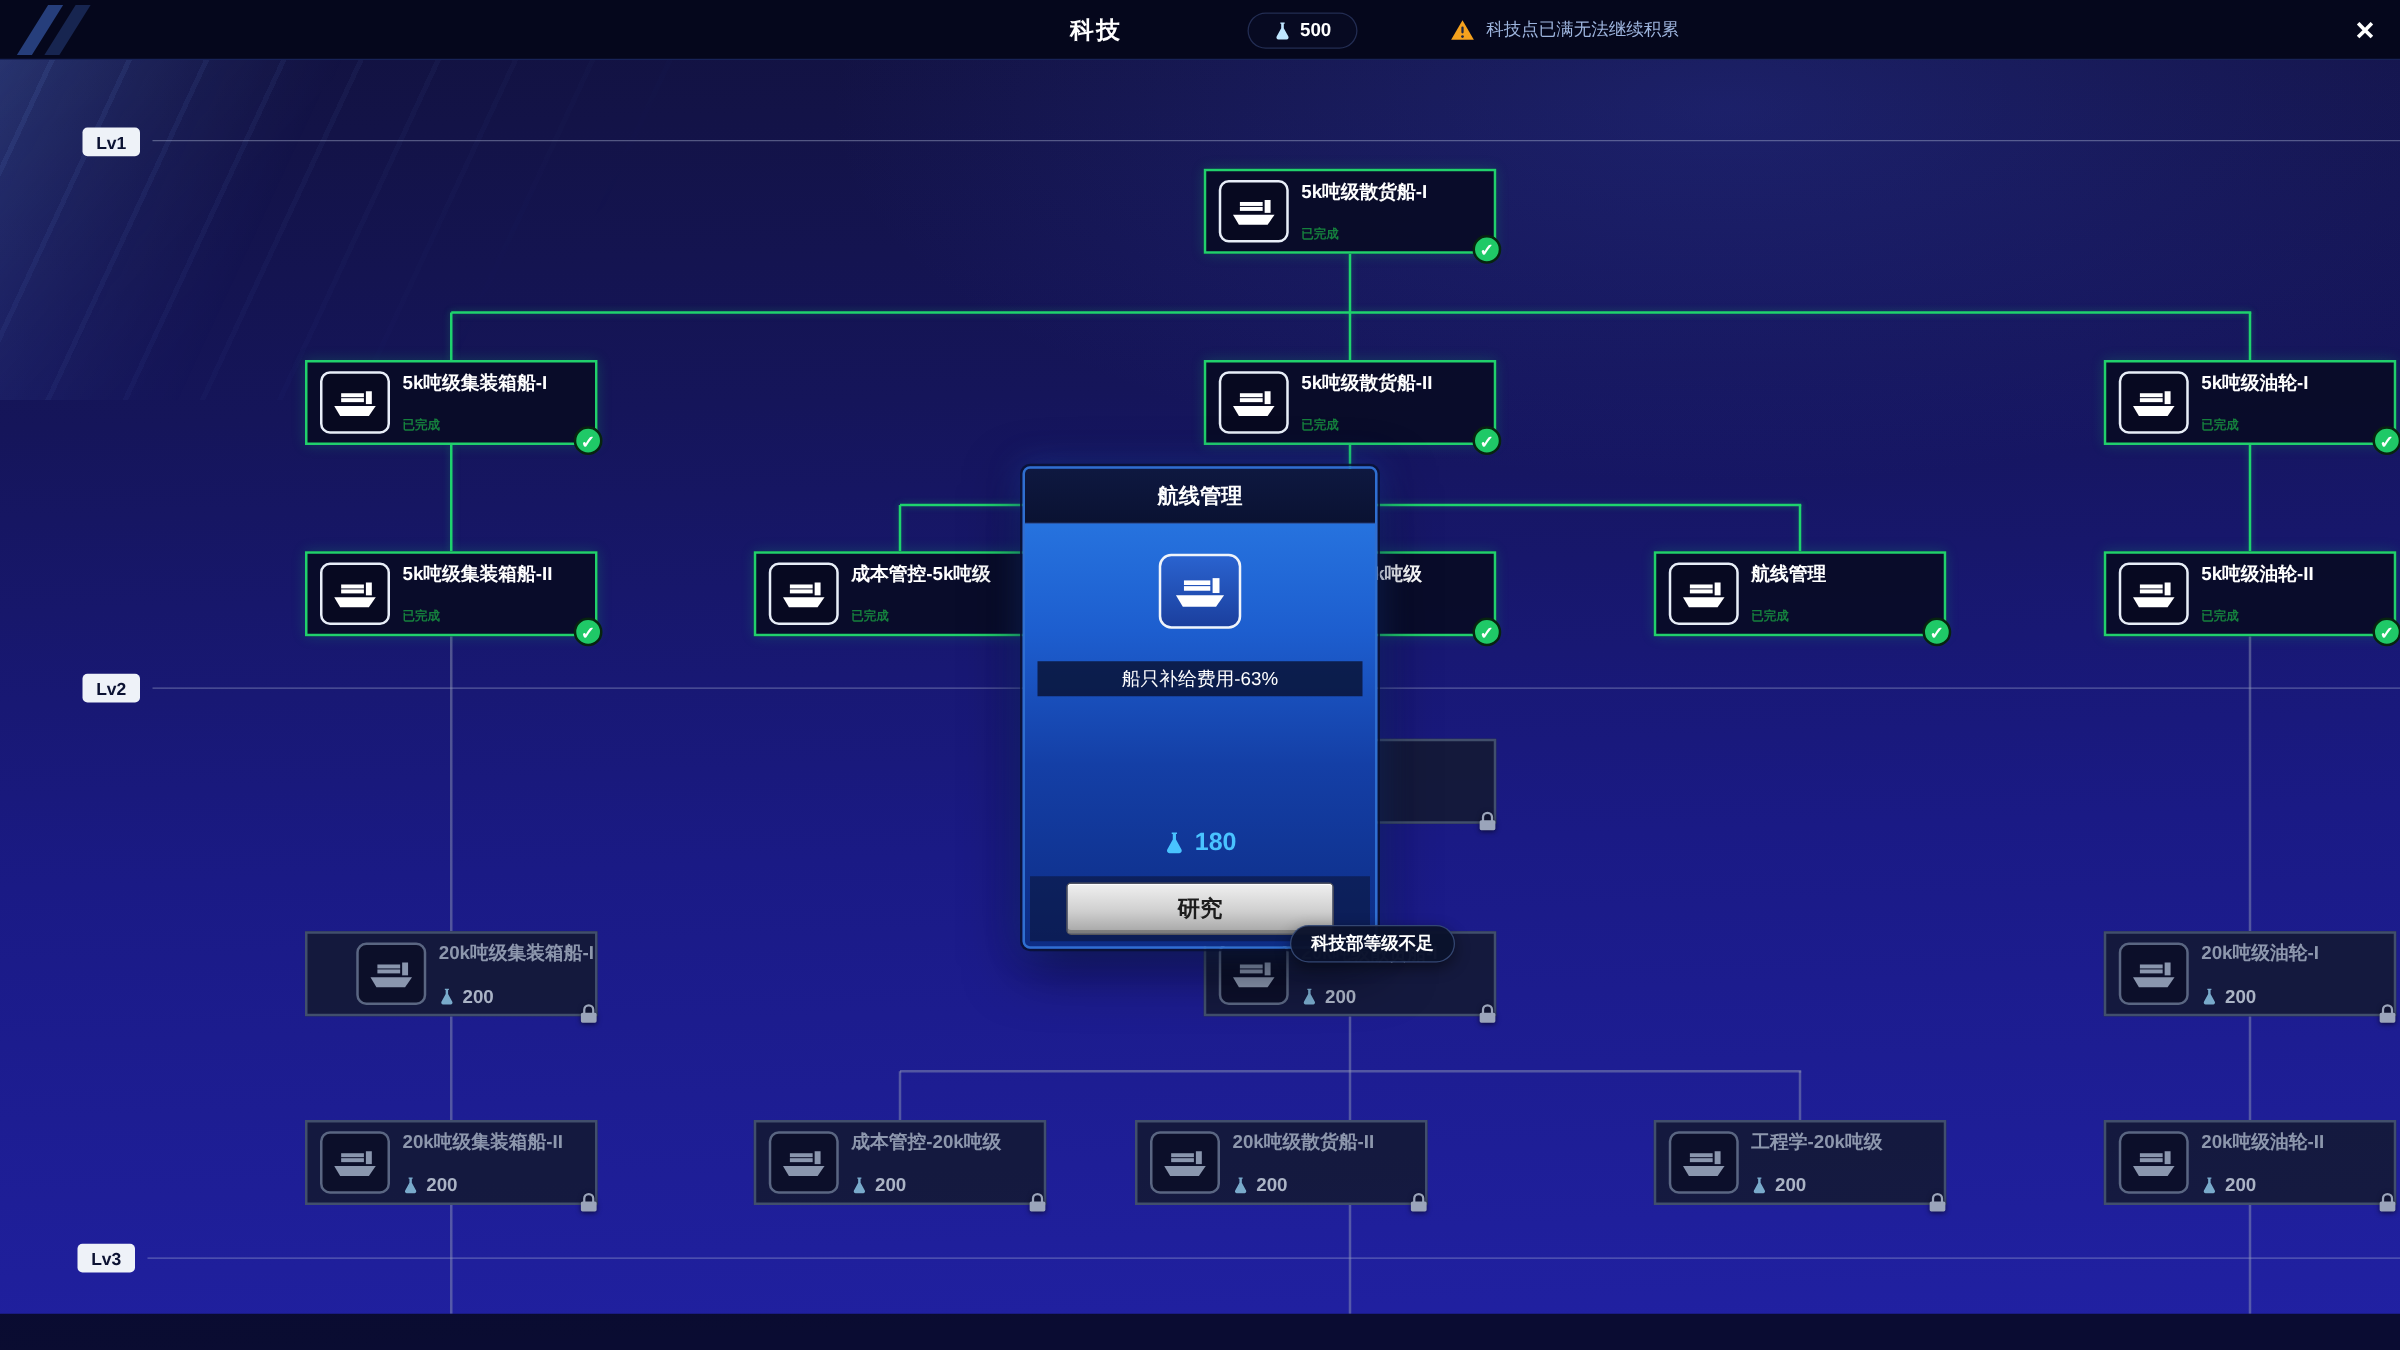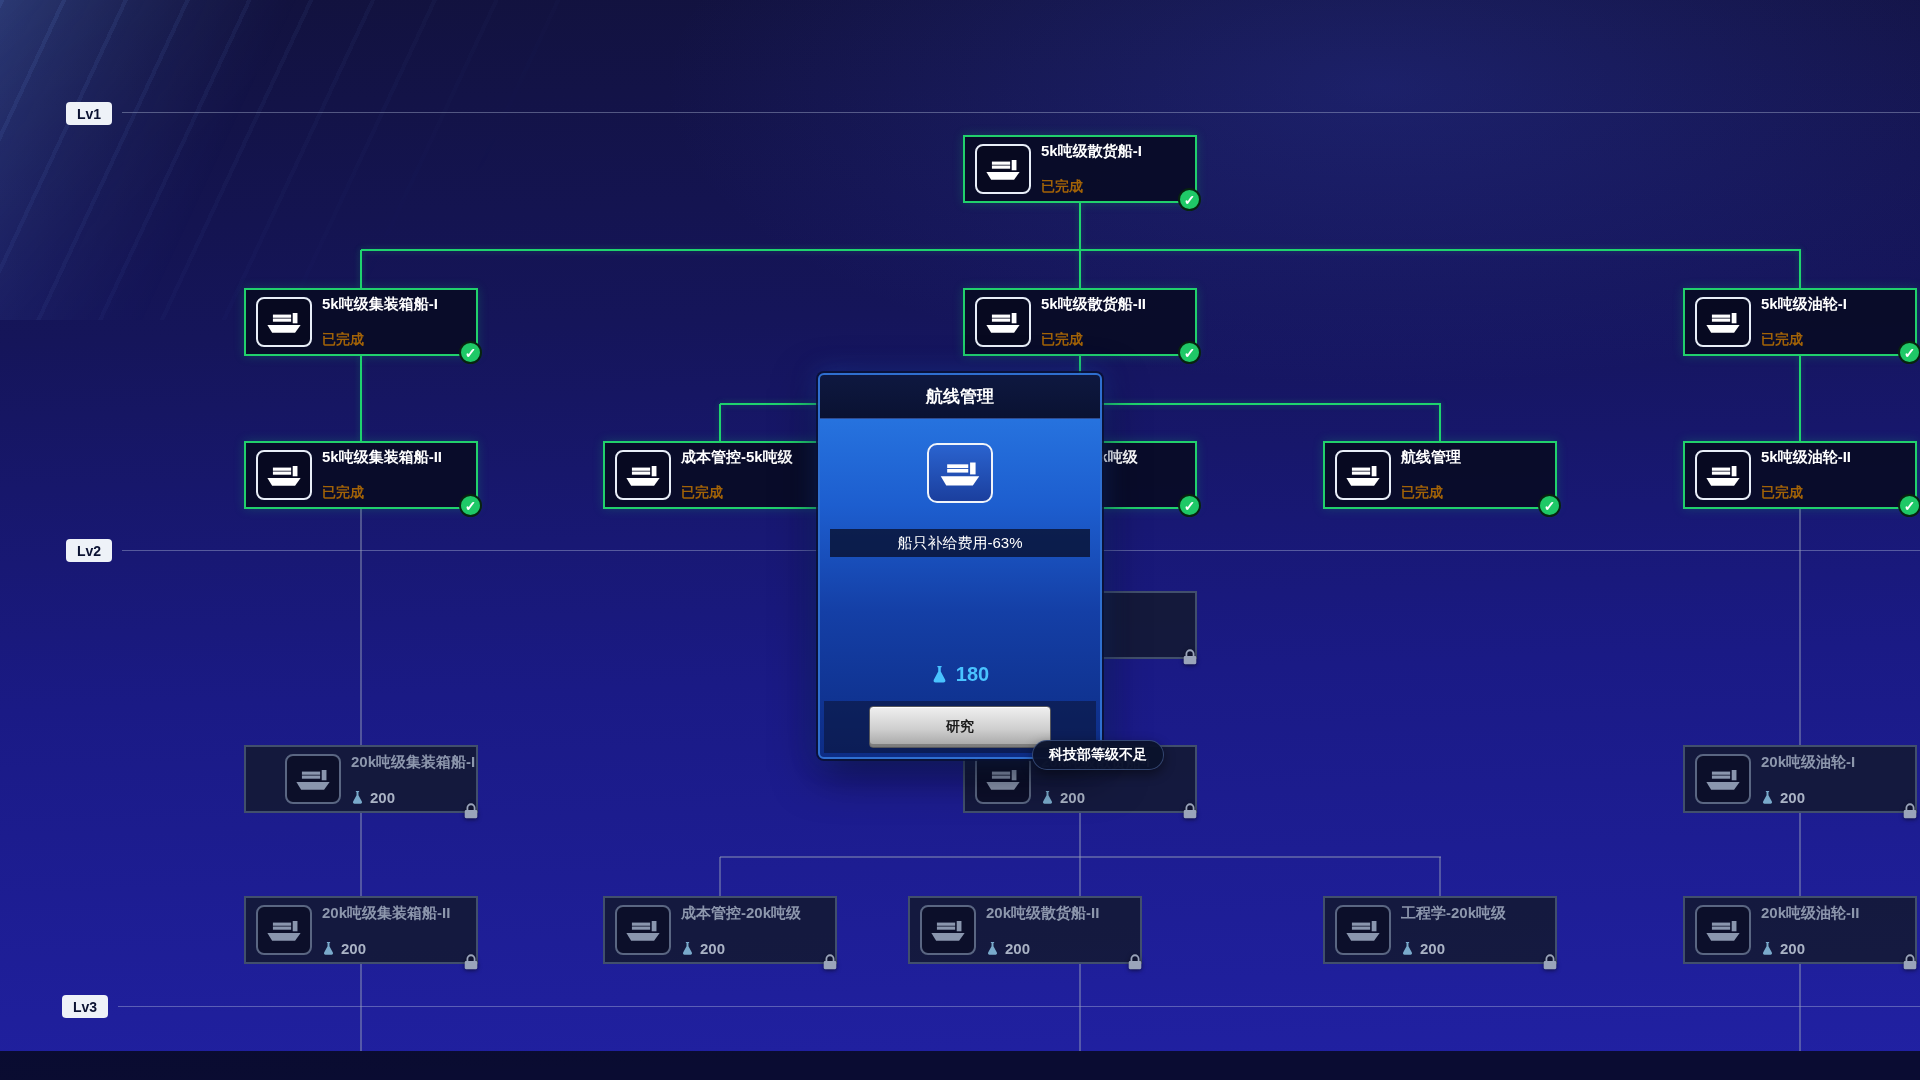--- a/index.html
+++ b/index.html
@@ -51,21 +51,21 @@
     box-shadow:0 0 10px rgba(20,200,100,0.22); }
   .node.locked { background:rgba(19,25,47,0.84); border:2px solid #414f6c; }
   .node-icon { flex:0 0 56px; height:50px; border-radius:8px; border:2px solid; margin-right:10px;
     display:flex; align-items:center; justify-content:center; background:rgba(5,8,25,0.55); }
   .node.done .node-icon { border-color:#e8eef8; color:#ffffff; }
   .node.locked .node-icon { border-color:#5a6682; color:#8a96ae; }
   .node-text { display:flex; flex-direction:column; gap:17px; min-width:0; }
   .node-title { font-size:15px; font-weight:bold; white-space:nowrap; }
   .node.done .node-title { color:#fff; }
   .node.locked .node-title { color:#8d97ad; }
-  .node-status { color:#a16207; font-weight:bold; font-size:14px; }
+  .node-status { color:#15803d; font-weight:bold; font-size:10px; }
   .node-cost { display:flex; align-items:center; gap:6px; color:#aab3c5; font-weight:bold; font-size:15px; }
   .node-cost .flask { color:#79aacb; display:flex; }
   .check { position:absolute; right:-6px; bottom:-10px; width:23px; height:23px; border-radius:50%;
     background:#1fc967; color:#fff; font-size:14px; font-weight:bold; display:flex; align-items:center;
     justify-content:center; border:2px solid #07240f; }
   .lock { position:absolute; right:-4px; bottom:-9px; color:#9aa4ba; display:flex;
     filter:drop-shadow(0 1px 2px rgba(0,0,0,0.6)); }
   
   .bottom-strip { position:absolute; left:0; right:0; top:1051px; height:29px;
     background:rgba(7,9,34,0.88); z-index:8; }
@@ -81,36 +81,60 @@
     border:2px solid #f0f4fa; border-radius:10px; background:linear-gradient(180deg,#2a63cf,#1b3f9e);
     display:flex; align-items:center; justify-content:center; color:#fff; }
   .modal-banner { position:absolute; top:154px; left:10px; right:10px; height:28px;
     background:rgba(8,14,44,0.78); display:flex; align-items:center; justify-content:center;
     color:#fff; font-size:15px; }
   .modal-btnband { position:absolute; top:326px; left:4px; right:4px; height:52px;
     background:rgba(10,14,40,0.5); }
   .modal-cost { position:absolute; top:288px; left:0; right:0; display:flex; align-items:center;
     justify-content:center; gap:8px; color:#49c3ff; font-weight:bold; font-size:20px; }
   .modal-cost .flask { color:#49c3ff; display:flex; }
-  .modal-btn { position:absolute; top:331px; left:50%; transform:translateX(-50%); width:182px; height:42px;
+  .modal-btn { position:absolute; top:331px; left:50%; transform:translateX(-50%); width:214px; height:42px;
     background:linear-gradient(180deg,#f0f0f0 0%, #cfcfcf 55%, #a4a4a4 100%); border:1px solid #55565c;
-    border-radius:4px; color:#1c1c1c; font-weight:bold; font-size:14px; display:flex; align-items:center;
+    border-radius:4px; color:#1c1c1c; font-weight:bold; font-size:18px; display:flex; align-items:center;
     justify-content:center; cursor:pointer;
     box-shadow:inset 0 1px 0 rgba(255,255,255,0.85), inset 0 -3px 0 rgba(0,0,0,0.25); }
   .tooltip { position:absolute; left:1032px; top:740px; height:30px; padding:0 16px; z-index:60;
     background:rgba(10,18,44,0.96); border:1px solid rgba(130,170,240,0.35); border-radius:15px;
     color:#fff; font-size:14px; font-weight:bold; display:flex; align-items:center;
     box-shadow:0 4px 12px rgba(0,0,0,0.45); white-space:nowrap; }
 </style>
 </head>
 <body>
 
 <div id="screen">
   <div class="bg-streaks"></div>
 
+  <div class="topbar">
+    <div class="topbar-deco d1"></div>
+    <div class="topbar-deco d2"></div>
+    <div class="topbar-title">科技</div>
+    <div class="points-badge">
+      <span class="flask">
+        <svg width="14" height="18" viewBox="0 0 20 24" fill="currentColor">
+            <path d="M7.5 2h5v1.5h-1v5l5.2 9.6c.8 1.5-.3 3.4-2 3.4H5.3c-1.7 0-2.8-1.9-2-3.4l5.2-9.6v-5h-1z"></path>
+          </svg>
+      </span>
+      <span>500</span>
+    </div>
+    <div class="warning">
+      <span style="display:flex;">
+        <svg width="20" height="18" viewBox="0 0 22 19">
+            <path d="M11 1 L21 18 H1 Z" fill="#f6a21e"></path>
+            <rect x="10" y="6.5" width="2" height="6" rx="1" fill="#202642"></rect>
+            <circle cx="11" cy="15.3" r="1.2" fill="#202642"></circle>
+          </svg>
+      </span>
+      <span>科技点已满无法继续积累</span>
+    </div>
+    <button class="close-btn">×</button>
+  </div>
 
   <div class="level-line" style="left:122px; top:112px; width:1798px;"></div>
   <div class="level-line" style="left:122px; top:550px; width:1798px;"></div>
   <div class="level-line" style="left:118px; top:1006px; width:1802px;"></div>
   <div class="level-label" style="left:66px; top:102px;">Lv1</div>
   <div class="level-label" style="left:66px; top:539px;">Lv2</div>
   <div class="level-label" style="left:62px; top:995px;">Lv3</div>
 
   <div id="lines-layer">
       <div class="line green" style="left: 1079px; top: 203px; width: 2px; height: 47px;"></div>

